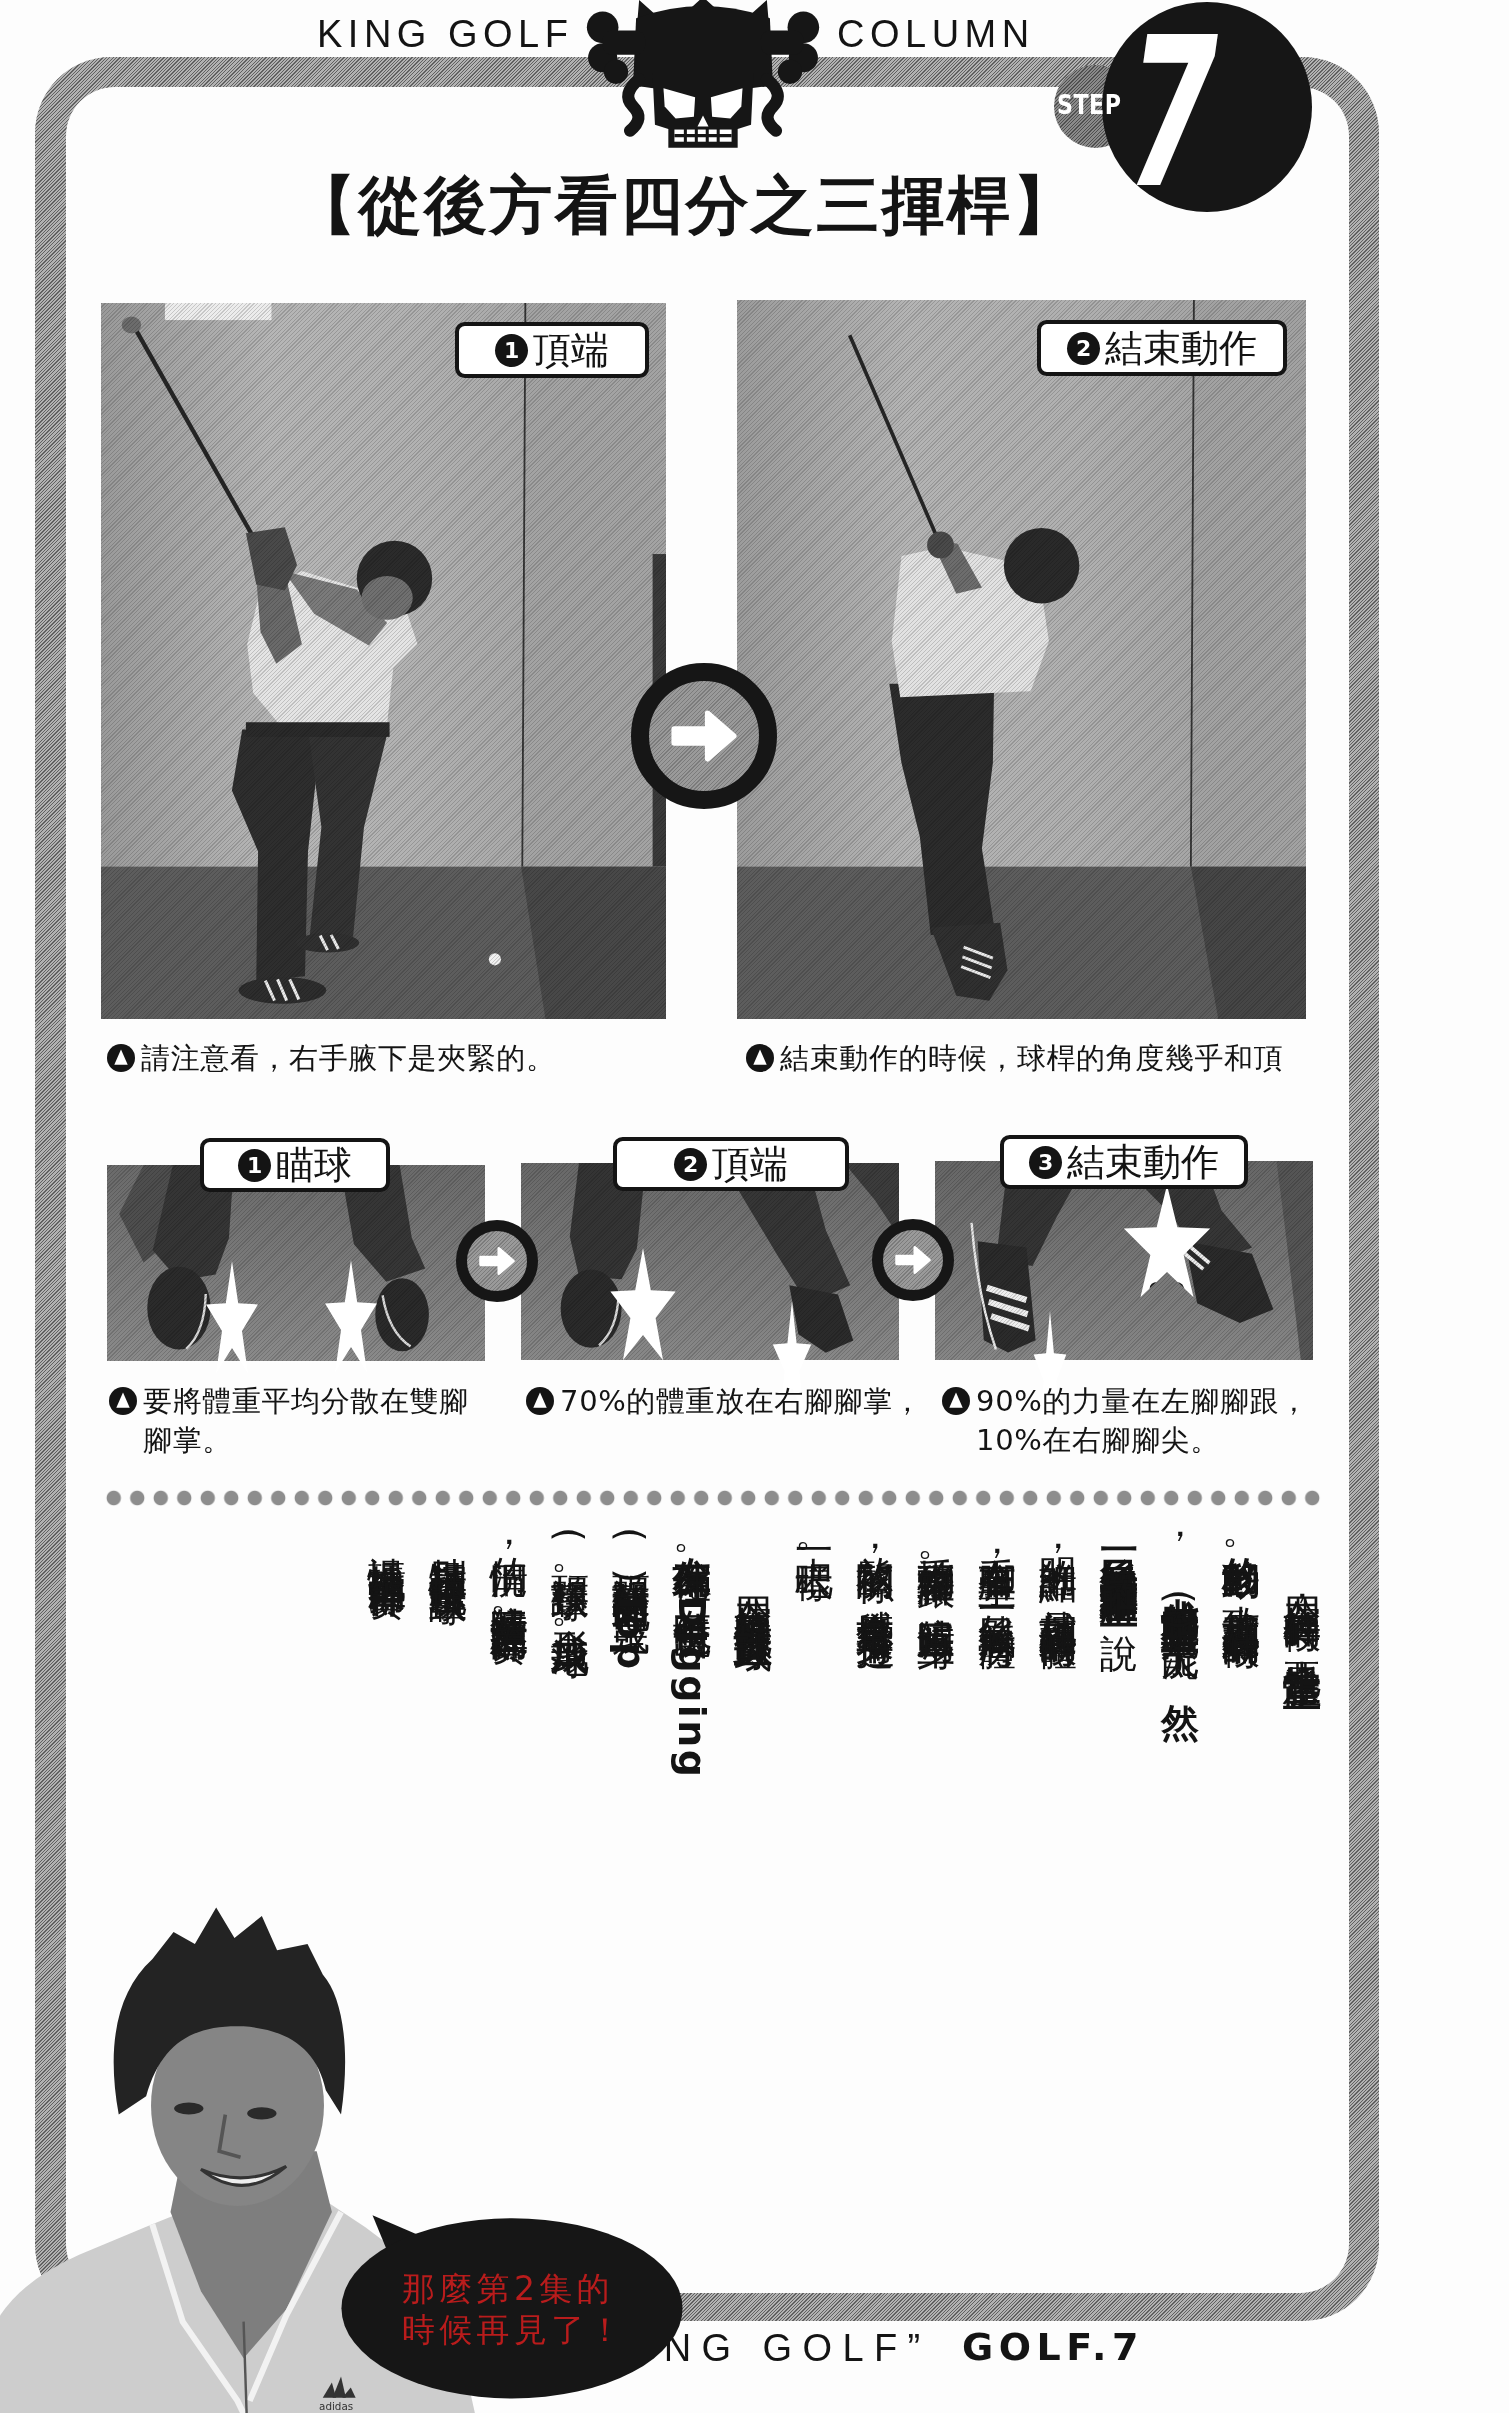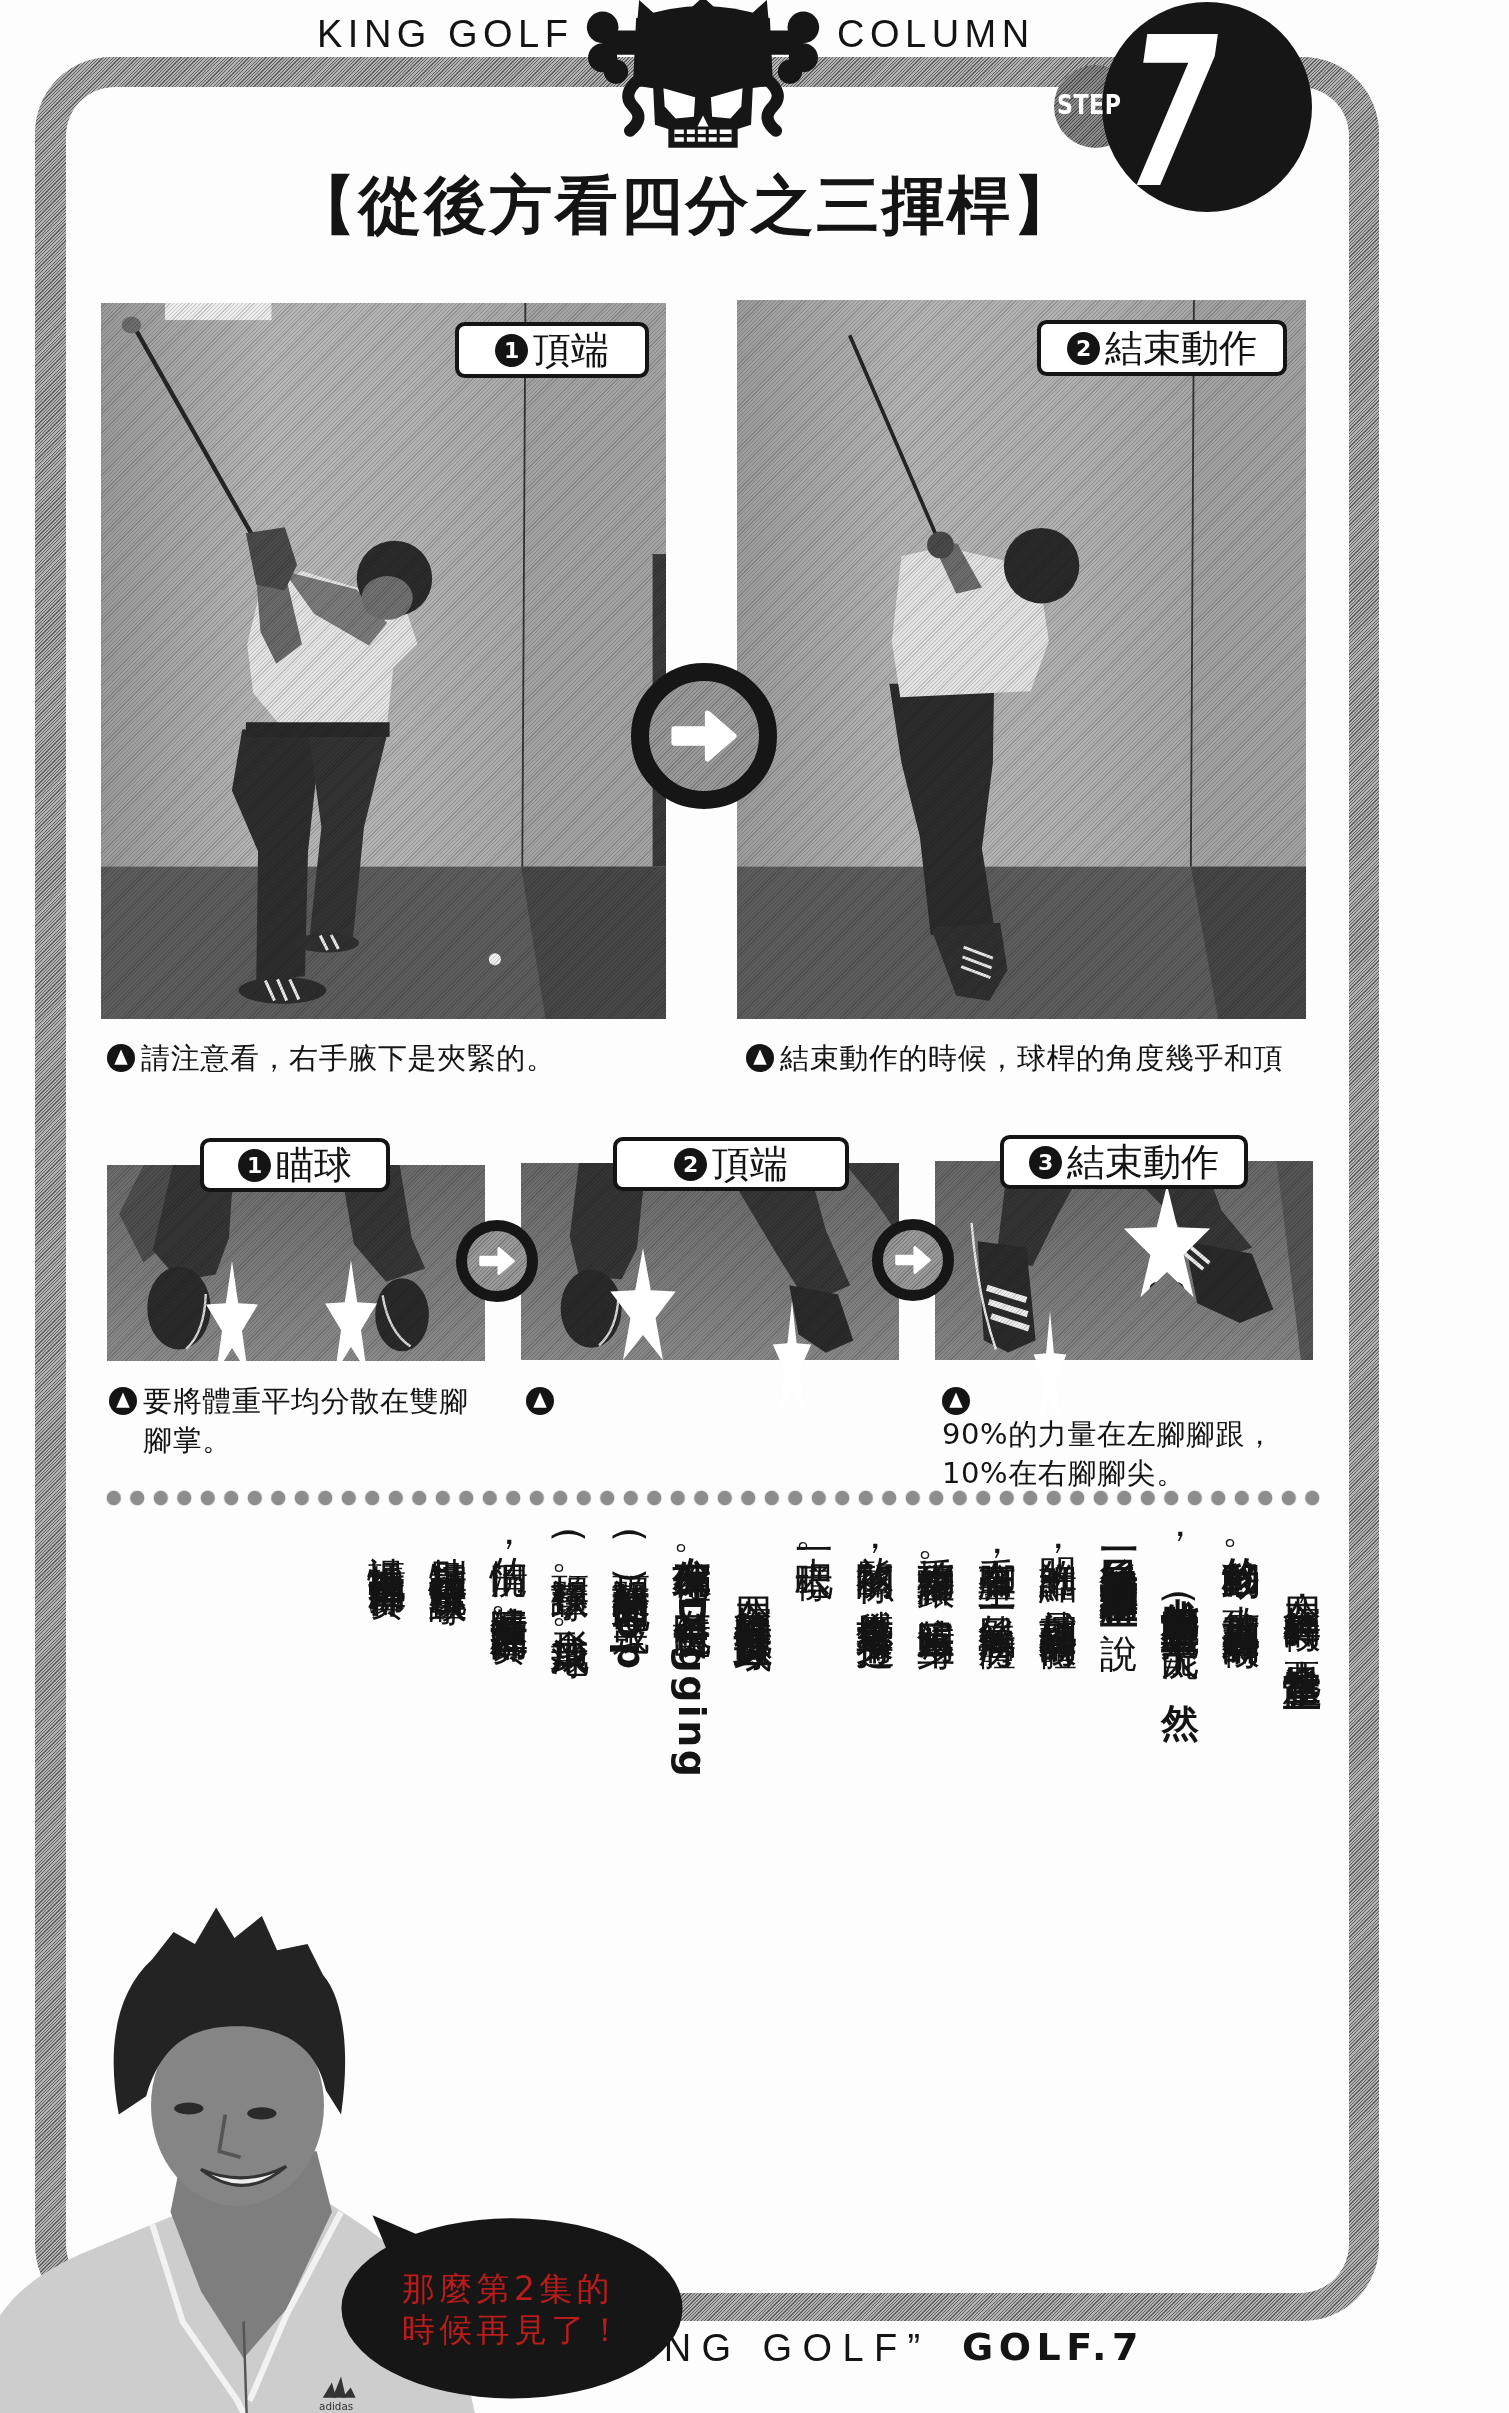--- a/index.html
+++ b/index.html
@@ -316,23 +316,24 @@
     <span class="line">要將體重平均分散在雙腳</span>
     <span class="line">腳掌。</span>
   </div>
 </div>
 <div class="cap" style="left:526px;top:1382px;">
   <svg class="bullet" viewBox="0 0 46 46">
       <circle cx="23" cy="23" r="23" fill="#141414"></circle>
       <polygon points="23,9 34,34 12,34" fill="#fff"></polygon>
     </svg>
   <div>
-  </div>
-</div>
-<div class="cap" style="left:942px;top:1382px;flex-direction:column;">
+    <span class="line">70%的體重放在右腳腳掌，</span>
+  </div>
+</div>
+<div class="cap" style="left:942px;top:1382px;">
   <svg class="bullet" viewBox="0 0 46 46">
       <circle cx="23" cy="23" r="23" fill="#141414"></circle>
       <polygon points="23,9 34,34 12,34" fill="#fff"></polygon>
     </svg>
   <div>
     <span class="line">90%的力量在左腳腳跟，</span>
     <span class="line">10%在右腳腳尖。</span>
   </div>
 </div>
 

